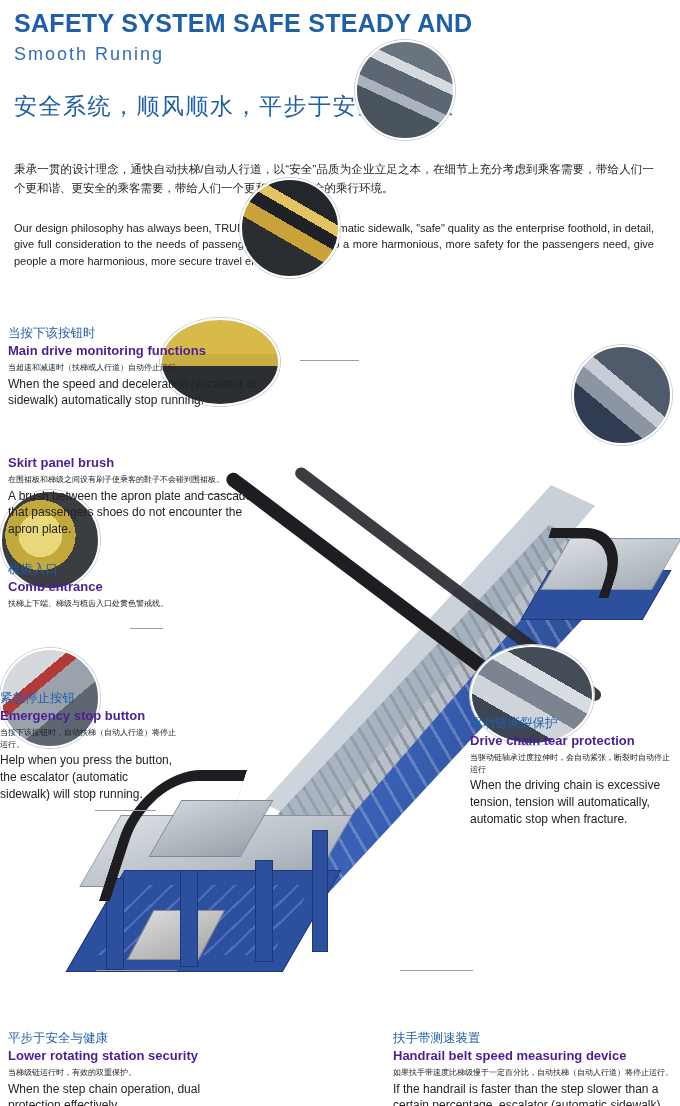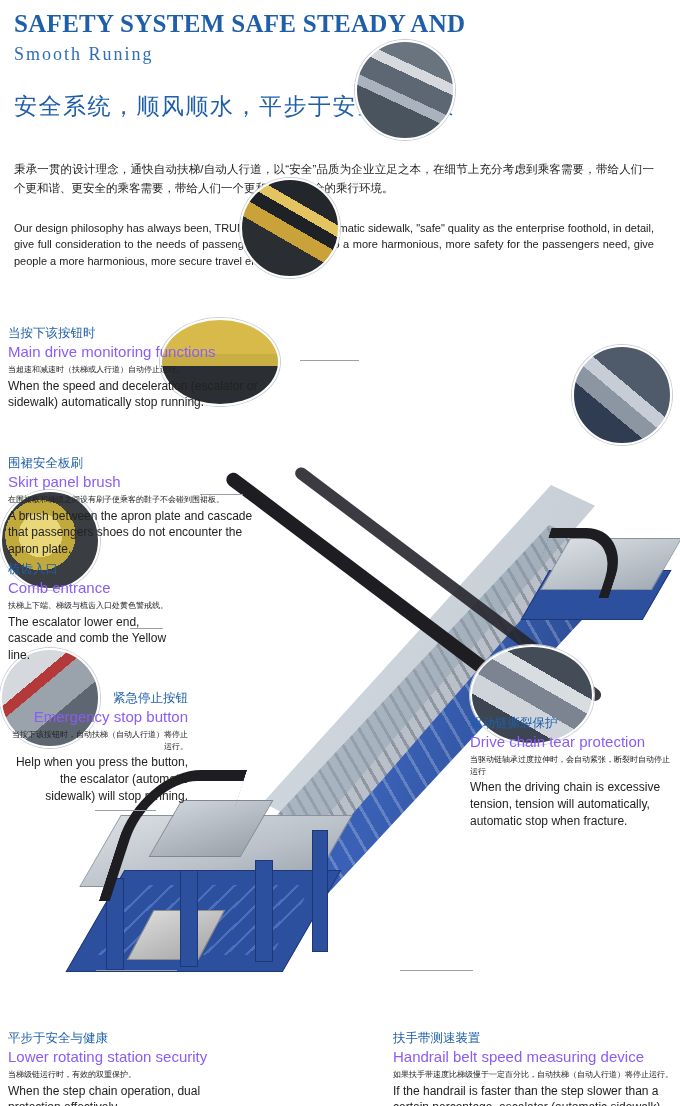--- a/index.html
+++ b/index.html
@@ -15,21 +15,20 @@
     font-family: "Liberation Sans", sans-serif;
     color: #1b1b1b;
   }
 
   
   .header {
     position: absolute;
     left: 14px;
     top: 10px;
     width: 650px;
-    font-family: Liberation Serif, serif;
   }
   .title-en {
     font-size: 25px;
     font-weight: bold;
     color: #1f5fa9;
     letter-spacing: 0.3px;
     line-height: 1.1;
     margin: 0;
     white-space: nowrap;
   }
@@ -290,42 +289,42 @@
 
   
   .callout { position: absolute; }
   .c-title-cn {
     font-size: 12.5px;
     color: #1f5fa9;
     margin: 0 0 1px 0;
     font-weight: normal;
   }
   .c-title-en {
-    font-size: 15px;
-    color: #8b5cf6;
+    font-size: 13px;
+    color: #4c1d95;
     margin: 0 0 4px 0;
-    font-weight: normal;
+    font-weight: bold;
   }
   .c-desc-cn {
     font-size: 8px;
     line-height: 1.45;
     color: #222;
     margin: 0;
   }
   .c-desc-en {
     font-size: 12px;
     line-height: 1.4;
     color: #222;
     margin: 2px 0 0 0;
   }
 
   .co-main-drive { left: 8px; top: 325px; width: 300px; }
   .co-skirt      { left: 8px; top: 455px; width: 250px; }
   .co-comb       { left: 8px; top: 561px; width: 160px; }
-  .co-estop      { left: 8px; top: 690px; width: 180px; text-align: right; }
+  .co-estop      { left: 0; top: 690px; width: 180px; }
   .co-chain      { left: 470px; top: 715px; width: 200px; }
   .co-lower      { left: 8px; top: 1030px; width: 200px; }
   .co-handrail   { left: 393px; top: 1030px; width: 280px; }
 </style>
 </head>
 <body>
 
 <div class="header">
   <h1 class="title-en">SAFETY SYSTEM SAFE STEADY AND</h1>
   <h2 class="subtitle-en">Smooth Runing</h2>
@@ -378,31 +377,29 @@
 <div class="photo circ ph-handrail" style="position:absolute;"></div>
 
 <div class="callout co-main-drive">
   <p class="c-title-cn">当按下该按钮时</p>
   <p class="c-title-en">Main drive monitoring functions</p>
   <p class="c-desc-cn">当超速和减速时（扶梯或人行道）自动停止运行。</p>
   <p class="c-desc-en">When the speed and deceleration (escalator or sidewalk) automatically stop running.</p>
 </div>
 
 <div class="callout co-skirt">
-  <p class="c-title-cn">围裙安全板刷</p>
   <p class="c-title-en">Skirt panel brush</p>
   <p class="c-desc-cn">在围裙板和梯级之间设有刷子使乘客的鞋子不会碰到围裙板。</p>
   <p class="c-desc-en">A brush between the apron plate and cascade that passengers shoes do not encounter the apron plate.</p>
 </div>
 
 <div class="callout co-comb">
   <p class="c-title-cn">梳齿入口</p>
   <p class="c-title-en">Comb entrance</p>
   <p class="c-desc-cn">扶梯上下端、梯级与梳齿入口处黄色警戒线。</p>
-  <p class="c-desc-en">The escalator lower end, cascade and comb the Yellow line.</p>
 </div>
 
 <div class="callout co-estop">
   <p class="c-title-cn">紧急停止按钮</p>
   <p class="c-title-en">Emergency stop button</p>
   <p class="c-desc-cn">当按下该按钮时，自动扶梯（自动人行道）将停止运行。</p>
   <p class="c-desc-en">Help when you press the button, the escalator (automatic sidewalk) will stop running.</p>
 </div>
 
 <div class="callout co-chain">

